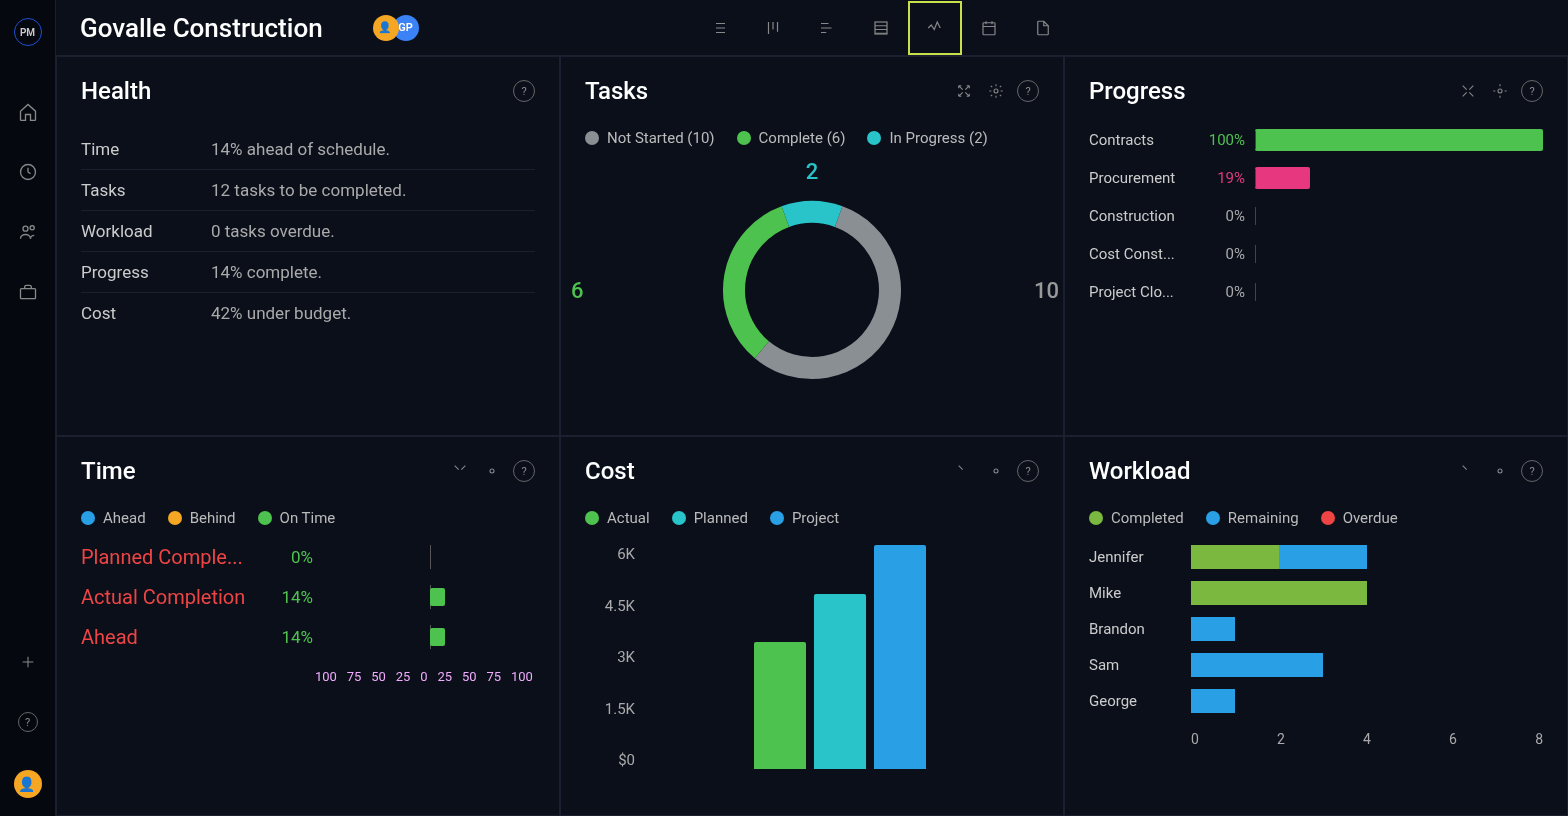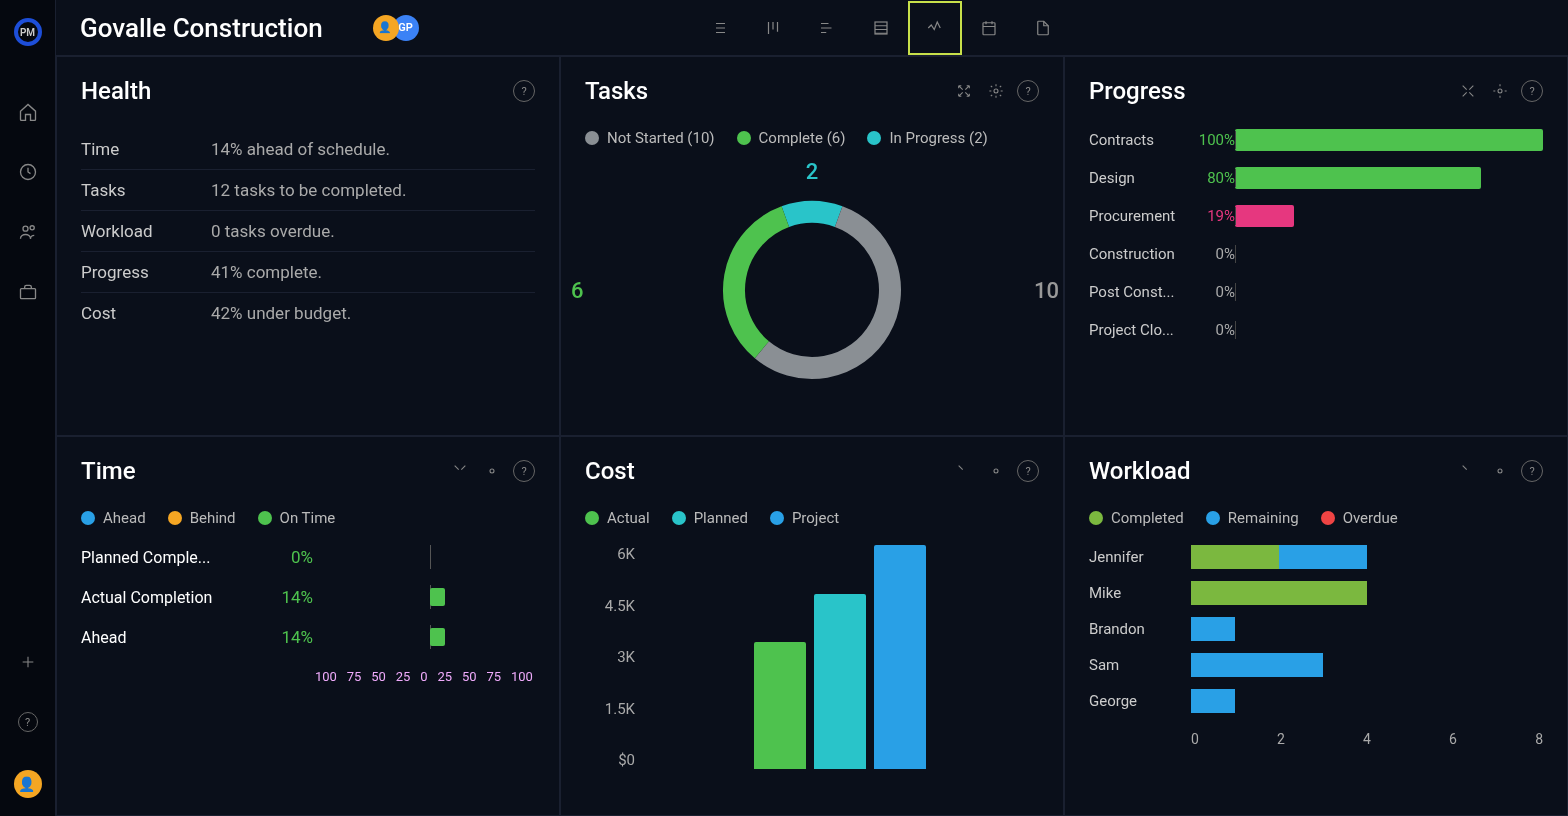--- a/index.html
+++ b/index.html
@@ -17,21 +17,21 @@
   width: 56px;
   background: #05080f;
   display: flex;
   flex-direction: column;
   align-items: center;
   padding-top: 18px;
   border-right: 1px solid #1a2030;
 }
 .sidebar .logo {
   width: 28px; height: 28px; border-radius: 50%;
-  border: 4px solid #1d4ed8; display:flex; align-items:center; justify-content:center;
+  border: 1px solid #1d4ed8; display:flex; align-items:center; justify-content:center;
   font-size: 10px; font-weight:600; color:#ccc; margin-bottom: 36px;
 }
 .sidebar .sicon {
   width: 24px; height: 24px; margin: 18px 0; color:#888; cursor:pointer;
   display:flex; align-items:center; justify-content:center;
 }
 .sidebar .spacer { flex: 1; }
 .sidebar .avatar-small {
   width: 28px; height: 28px; border-radius:50%; background:#F5A623;
   display:flex; align-items:center; justify-content:center; font-size:14px;
@@ -69,28 +69,28 @@
 .help-circle { width:20px;height:20px;border:1px solid #666;border-radius:50%;display:flex;align-items:center;justify-content:center;font-size:11px;color:#888;cursor:pointer;}
 .health-row { display:flex; padding:10px 0; border-bottom:1px solid #1a2030; }
 .health-row:last-child { border-bottom:none; }
 .health-label { width:130px; color:#ccc; font-size:17px; }
 .health-value { color:#aaa; font-size:17px; }
 .legend { display:flex; gap:22px; margin-bottom:18px; flex-wrap:wrap; }
 .lg-item { display:flex; align-items:center; gap:8px; color:#bbb; font-size:15px;}
 .lg-dot { width:14px; height:14px; border-radius:50%; }
 .donut-wrap { display:flex; align-items:center; justify-content:center; position:relative; flex:1; }
 .donut-label { position:absolute; font-size:22px; font-weight:500; }
-.prog-row { display:flex; align-items:center; margin-bottom:16px; }
+.prog-row { display:flex; align-items:center; margin-bottom:16px; gap:10px;}
 .prog-label { width:100px; color:#ccc; font-size:15px; overflow:hidden; text-overflow:ellipsis; white-space:nowrap;}
 .prog-pct { width:46px; text-align:right; font-size:15px;}
 .prog-bar-track { flex:1; height:22px; position:relative;}
 .prog-bar { height:100%; border-radius:2px;}
 .prog-bar-track::before {content:'';position:absolute;left:0;top:2px;bottom:2px;width:1px;background:#444;}
 .time-row { display:flex; align-items:center; margin-bottom:16px; gap:12px;}
-.time-label { width:170px; color:#ffffff; font-size:16px; overflow:hidden;text-overflow:ellipsis;white-space:nowrap;}
+.time-label { width:170px; color:#ef4444; font-size:20px; overflow:hidden;text-overflow:ellipsis;white-space:nowrap;}
 .time-pct { width:50px; text-align:right; color:#4ec24e; font-size:17px;}
 .time-bar-area { flex:1; display:flex; height:24px; position:relative;}
 .time-center { position:absolute; left:50%; top:0; bottom:0; width:1px; background:#555;}
 .time-bar { position:absolute; top:3px; bottom:3px; background:#4ec24e; border-radius:2px;}
 .time-axis { display:flex; justify-content:space-between; margin-top:4px; padding:0 2px; font-size:13px; color:#f0abfc; }
 .cost-chart { flex:1; display:flex; align-items:flex-end; gap:8px; position:relative; padding-left:56px; padding-bottom:26px;}
 .cost-yaxis { position:absolute; left:0; top:0; bottom:26px; width:50px; display:flex; flex-direction:column-reverse; justify-content:space-between;}
 .cost-ytick { text-align:right; color:#aaa; font-size:15px;}
 .cost-bars { display:flex; gap:8px; align-items:flex-end; height:100%; justify-content:center; flex:1;}
 .cost-bar { width:52px; border-radius:2px 2px 0 0;}
@@ -211,21 +211,21 @@
             <div class="health-row">
               <div class="health-label">Tasks</div>
               <div class="health-value">12 tasks to be completed.</div>
             </div>
             <div class="health-row">
               <div class="health-label">Workload</div>
               <div class="health-value">0 tasks overdue.</div>
             </div>
             <div class="health-row">
               <div class="health-label">Progress</div>
-              <div class="health-value">41% complete.</div>
+              <div class="health-value">14% complete.</div>
             </div>
             <div class="health-row">
               <div class="health-label">Cost</div>
               <div class="health-value">42% under budget.</div>
             </div>
           </div>
       </div>
 
       <div class="panel">
         <div class="panel-head">
@@ -291,42 +291,35 @@
         </div>
         <div id="progress-body">
             <div class="prog-row">
               <div class="prog-label">Contracts</div>
     <div class="prog-pct" style="color:#4ec24e">100%</div>
     <div class="prog-bar-track">
                 <div class="prog-bar" style="width:100%;background:#4ec24e"></div>
               </div>
             </div>
             <div class="prog-row">
-              <div class="prog-label">Design</div>
-    <div class="prog-pct" style="color:#4ec24e">80%</div>
-    <div class="prog-bar-track">
-                <div class="prog-bar" style="width:80%;background:#4ec24e"></div>
-              </div>
-            </div>
-            <div class="prog-row">
               <div class="prog-label">Procurement</div>
     <div class="prog-pct" style="color:#e6377f">19%</div>
     <div class="prog-bar-track">
                 <div class="prog-bar" style="width:19%;background:#e6377f"></div>
               </div>
             </div>
             <div class="prog-row">
               <div class="prog-label">Construction</div>
     <div class="prog-pct" style="color:#aaa">0%</div>
     <div class="prog-bar-track">
                 <div class="prog-bar" style="width:0%;background:#4ec24e"></div>
               </div>
             </div>
             <div class="prog-row">
-              <div class="prog-label">Post Const...</div>
+              <div class="prog-label">Cost Const...</div>
     <div class="prog-pct" style="color:#aaa">0%</div>
     <div class="prog-bar-track">
                 <div class="prog-bar" style="width:0%;background:#4ec24e"></div>
               </div>
             </div>
             <div class="prog-row">
               <div class="prog-label">Project Clo...</div>
     <div class="prog-pct" style="color:#aaa">0%</div>
     <div class="prog-bar-track">
                 <div class="prog-bar" style="width:0%;background:#4ec24e"></div>

